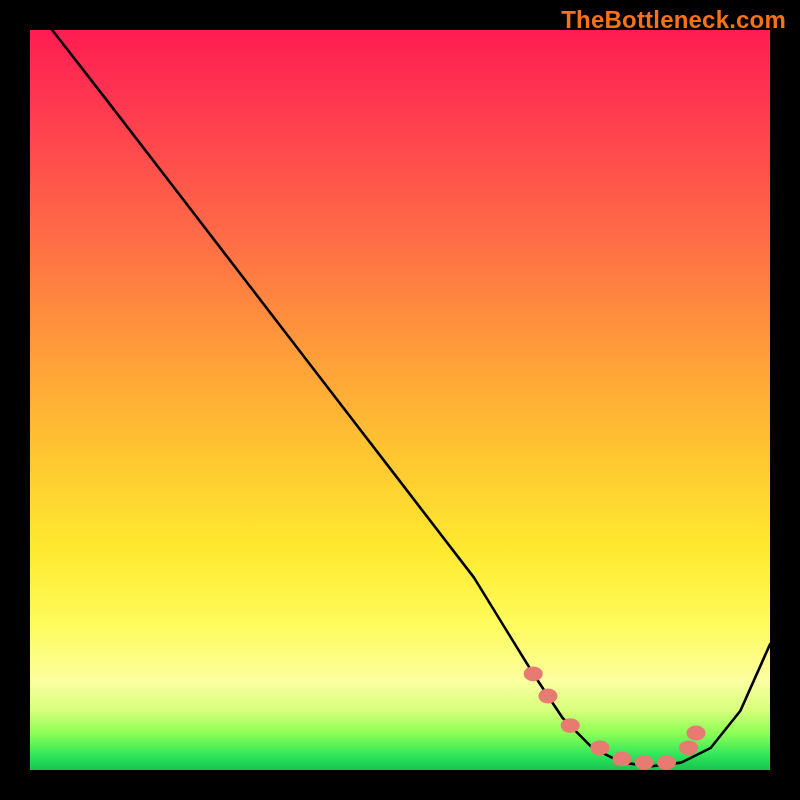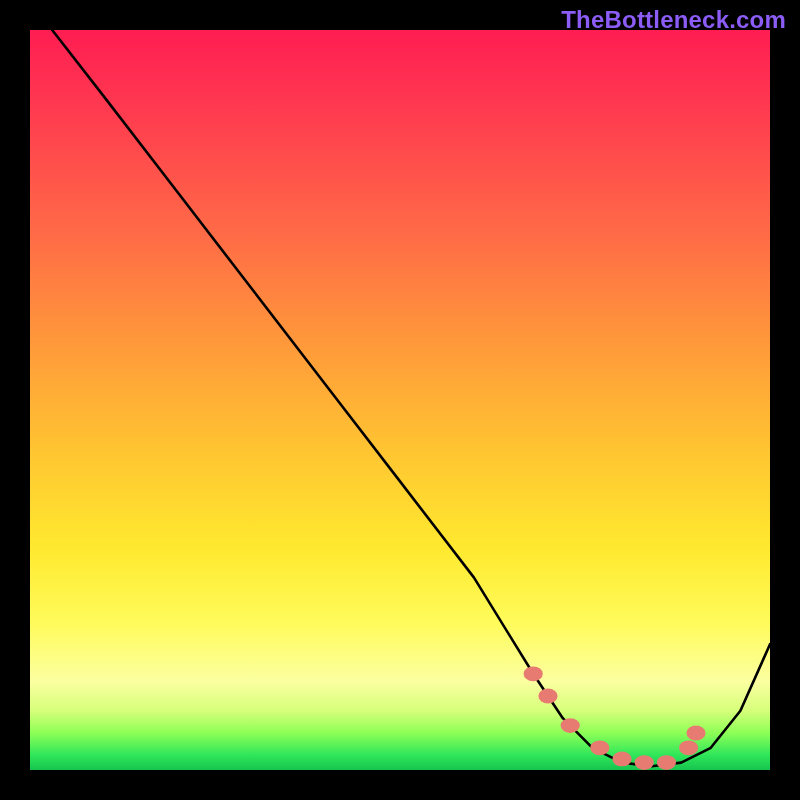--- a/index.html
+++ b/index.html
@@ -16,21 +16,21 @@
     height: 800px;
     background: #000;
   }
   .watermark {
     position: absolute;
     top: 6px;
     right: 14px;
     font-family: Arial, Helvetica, sans-serif;
     font-size: 24px;
     font-weight: 600;
-    color: #8b5cf6;
+    color: #f97316;
     letter-spacing: 0.2px;
     user-select: none;
   }
   .plot {
     position: absolute;
     left: 30px;
     top: 30px;
     width: 740px;
     height: 740px;
   }

